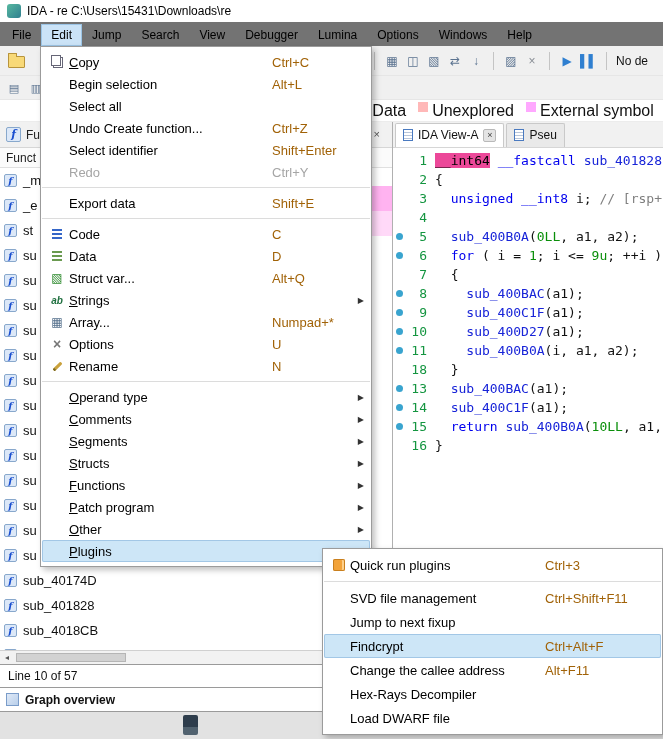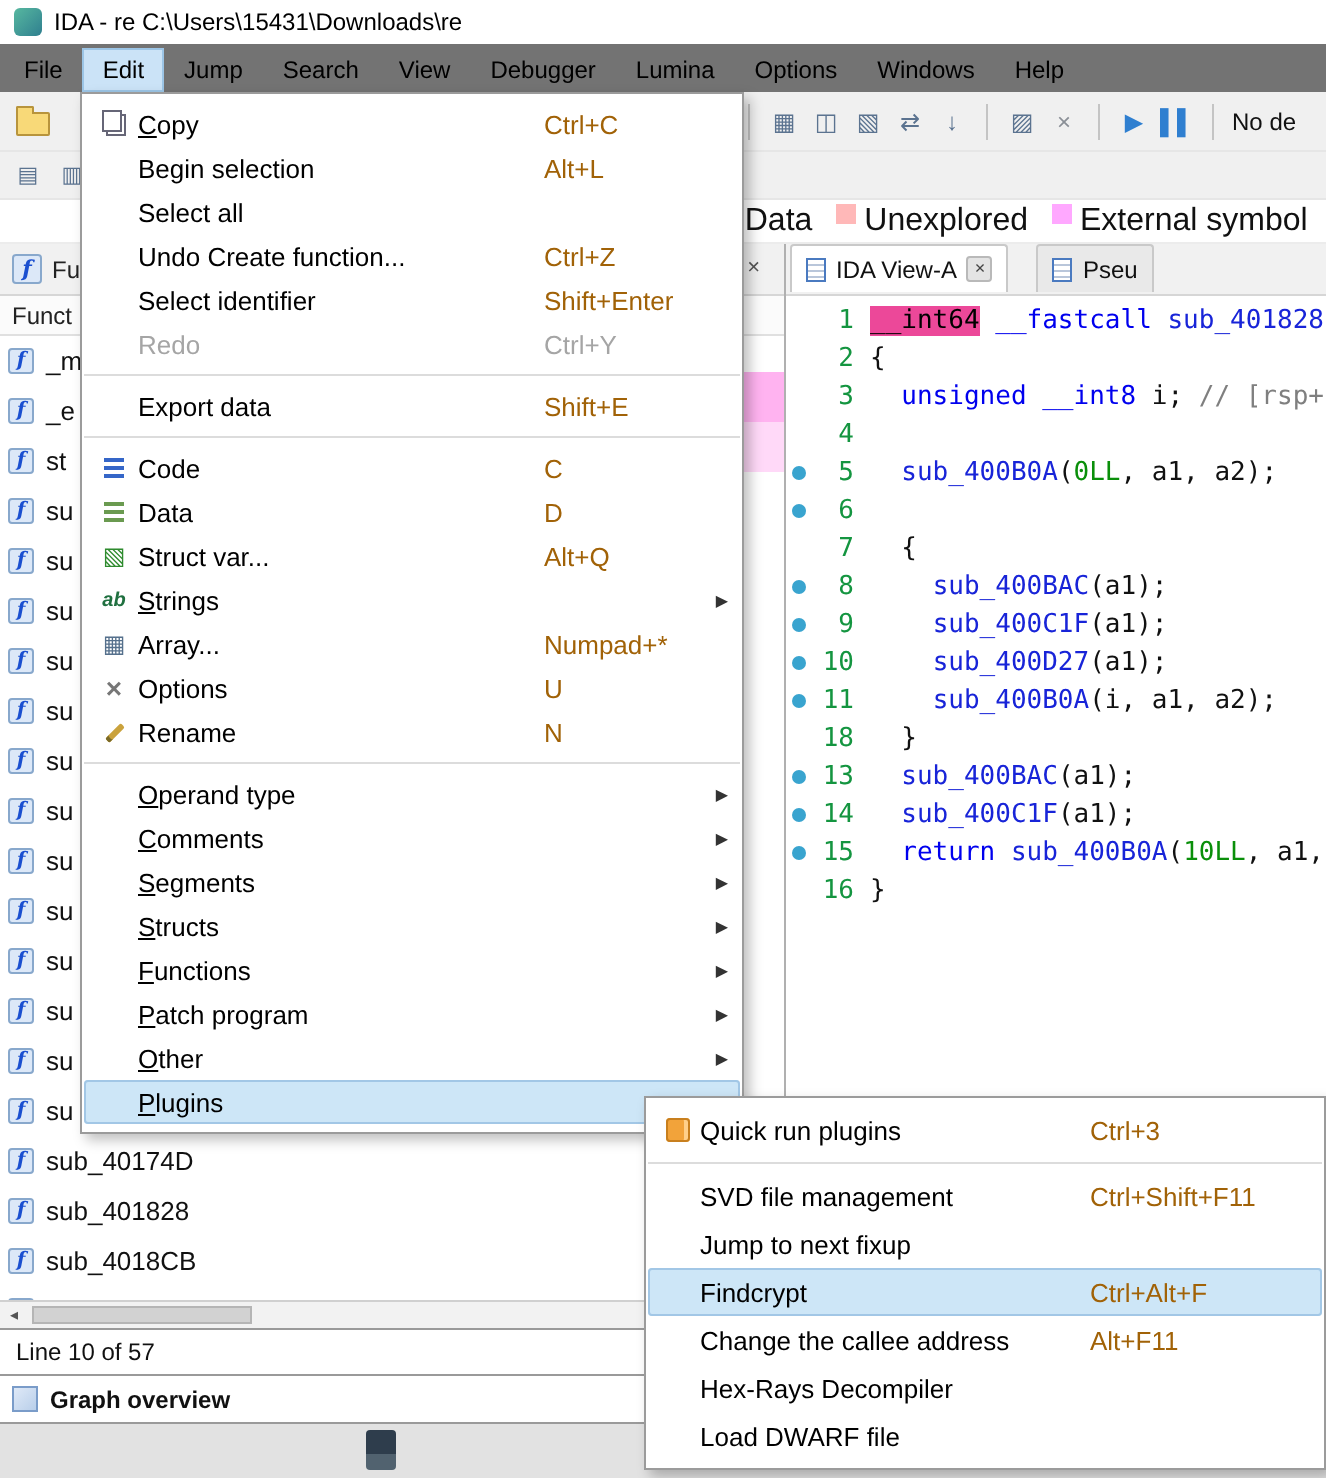--- a/index.html
+++ b/index.html
@@ -51,21 +51,21 @@
   .func-row{height:25px;display:flex;align-items:center;gap:6px;padding-left:4px;font-size:13px;color:#111;white-space:nowrap}
   .lumina-strip{position:absolute;left:322px;top:64px;width:71px}
   .lum-row{height:25px;width:100%}
   .hscroll{position:absolute;left:0;right:0;bottom:0;height:14px;background:#f2f2f2;border-top:1px solid #d0d0d0;display:flex;align-items:center}
   .hs-arrow{width:14px;text-align:center;font-size:8px;color:#555}
   .hs-arrow.right{margin-left:auto}
   .hs-thumb{width:110px;height:9px;background:#d2d2d2;border:1px solid #b5b5b5;margin-left:2px}
 
   
   .codepane{flex:1;display:flex;flex-direction:column;background:#fff;overflow:hidden}
-  .tabbar{height:26px;background:#f1f1f1;border-bottom:1px solid #d6d6d6;display:flex;align-items:flex-start;gap:14px;padding-left:2px;overflow:hidden}
+  .tabbar{height:26px;background:#f1f1f1;border-bottom:1px solid #d6d6d6;display:flex;align-items:center;gap:2px;padding-left:2px;overflow:hidden}
   .vtab{height:24px;display:flex;align-items:center;gap:5px;padding:0 7px;border:1px solid #c9c9c9;border-bottom:none;background:#e9e9e9;font-size:12px;border-radius:2px 2px 0 0;white-space:nowrap;flex:none}
   .vtab.active{background:#fff}
   .doc-ic{width:10px;height:12px;border:1px solid #4a7ac0;background:repeating-linear-gradient(#fff 0 2px,#b9c6da 2px 3px);display:inline-block;flex:none}
   .vtab-x{width:13px;height:13px;background:#e4e4e4;border:1px solid #b9b9b9;font-size:9px;line-height:11px;text-align:center;color:#444;border-radius:2px}
   .code{flex:1;font-family:"DejaVu Sans Mono","Liberation Mono",monospace;font-size:13px;padding-top:3px;overflow:hidden}
   .cl{display:flex;height:19px;line-height:19px;white-space:pre;overflow:hidden}
   .dotcol{width:13px;display:flex;align-items:center;justify-content:center;flex:none}
   .dot{width:7px;height:7px;border-radius:50%;background:#39a4cf}
   .lnum{width:21px;text-align:right;color:#149540;margin-right:8px;flex:none}
   .ltxt{white-space:pre}
@@ -452,20 +452,21 @@
 
         <div class="cl">
           <span class="dotcol"><span class="dot"></span></span>
           <span class="lnum">5</span>
           <span class="ltxt"><span>  </span><span class="tk-fn">sub_400B0A</span><span>(</span><span class="tk-num">0LL</span><span>, a1, a2);</span></span>
         </div>
 
         <div class="cl">
           <span class="dotcol"><span class="dot"></span></span>
           <span class="lnum">6</span>
+          <span class="ltxt"><span>  </span><span class="tk-kw">for</span><span> ( i = </span><span class="tk-num">1</span><span>; i &lt;= </span><span class="tk-num">9u</span><span>; ++i )</span></span>
         </div>
 
         <div class="cl">
           <span class="dotcol"></span>
           <span class="lnum">7</span>
           <span class="ltxt"><span>  {</span></span>
         </div>
 
         <div class="cl">
           <span class="dotcol"><span class="dot"></span></span>

